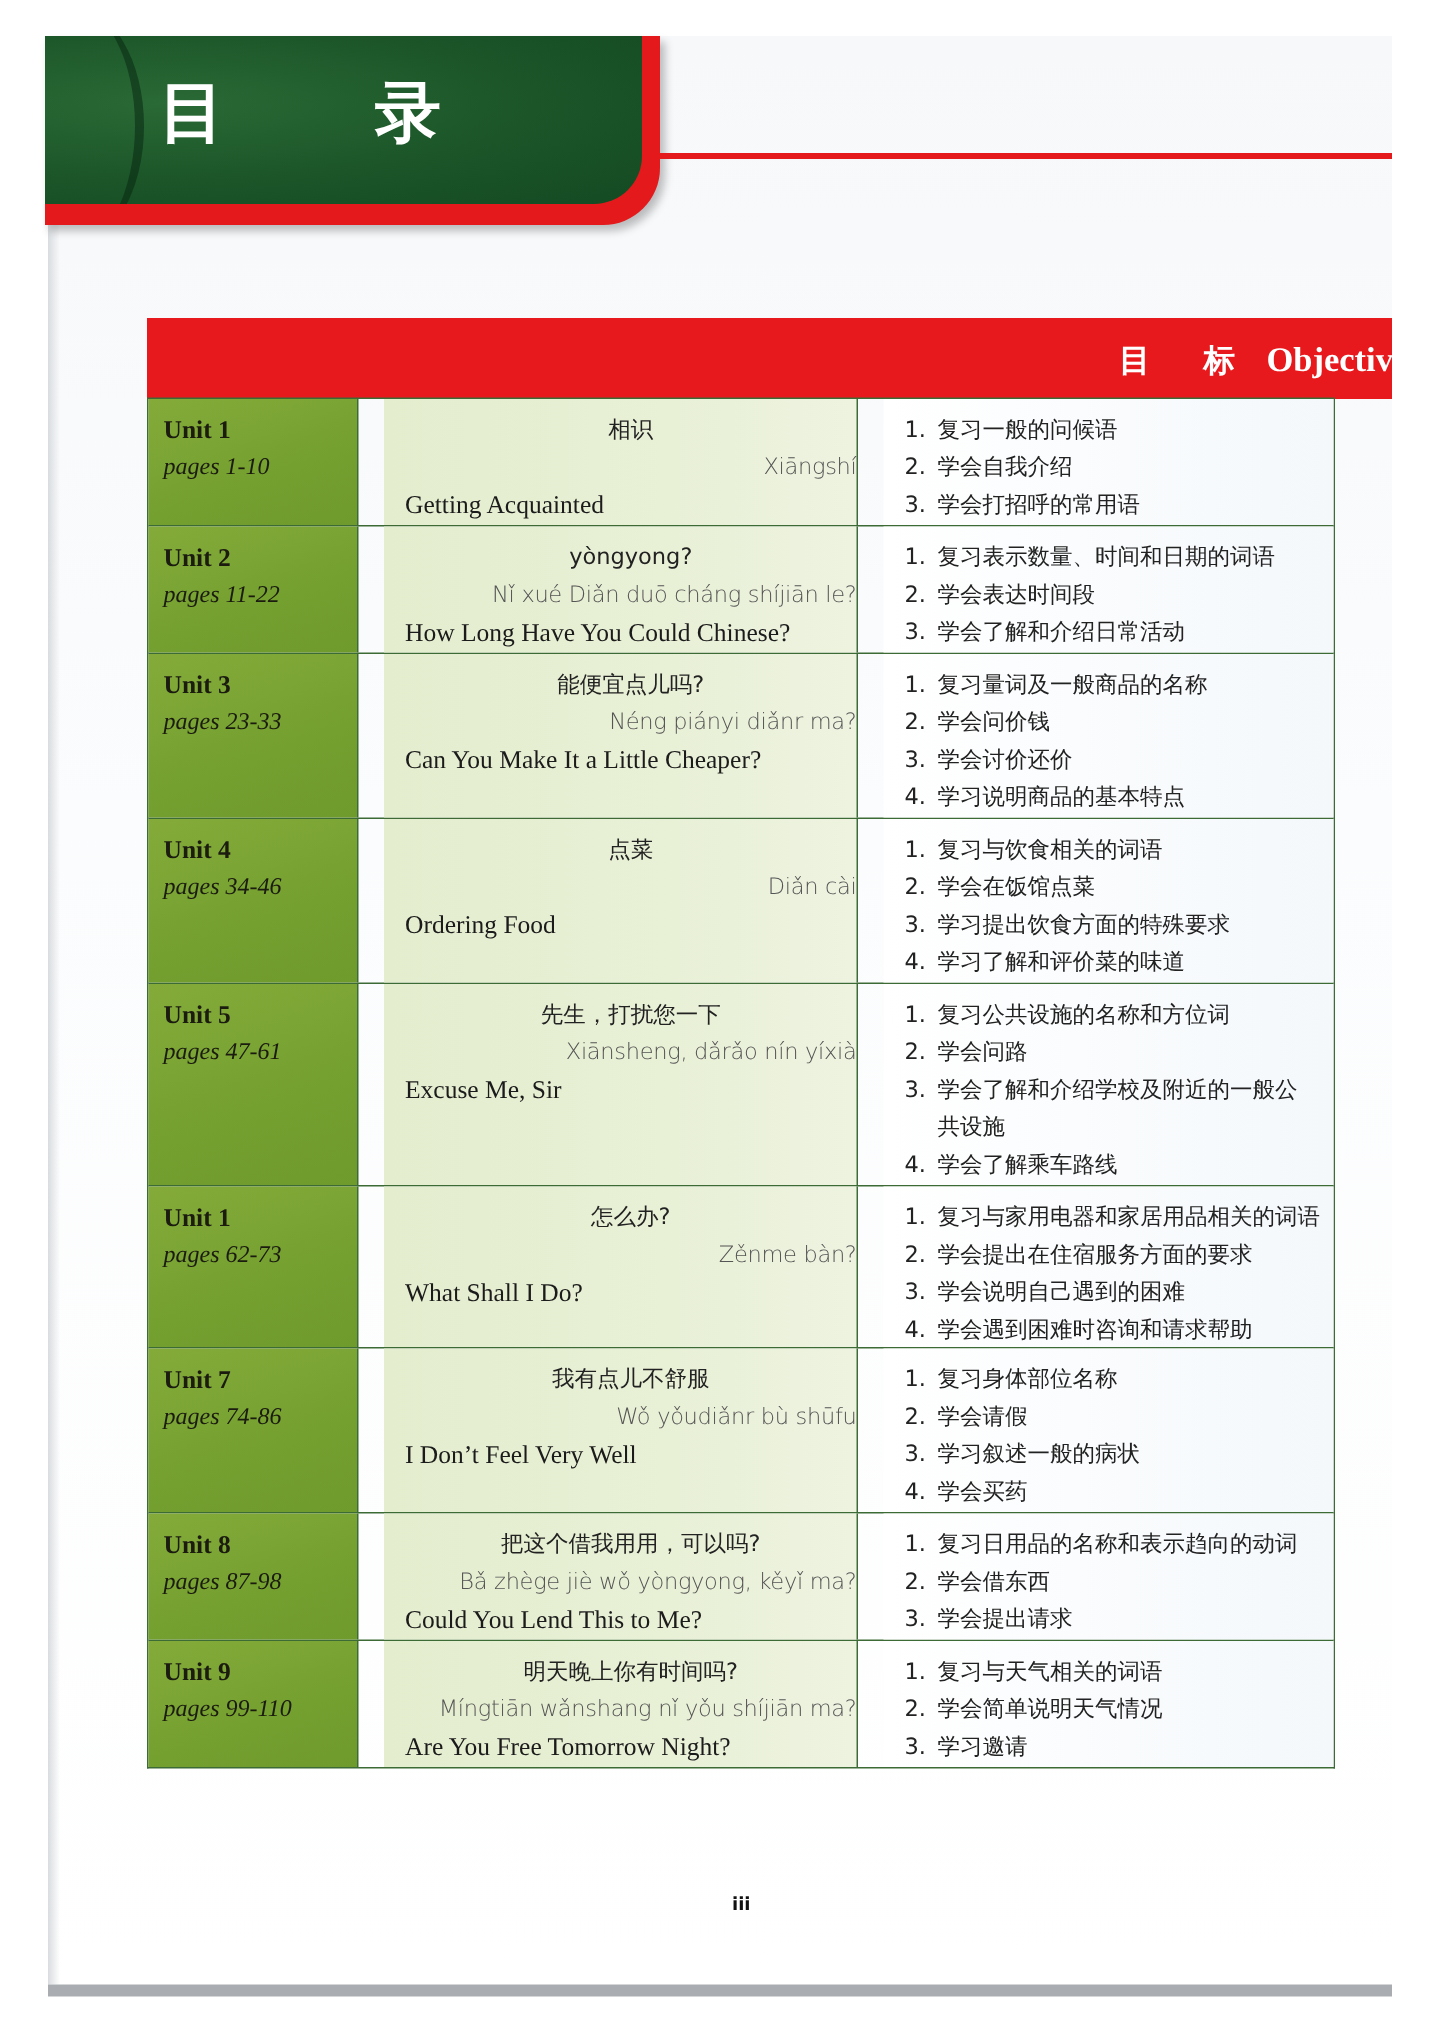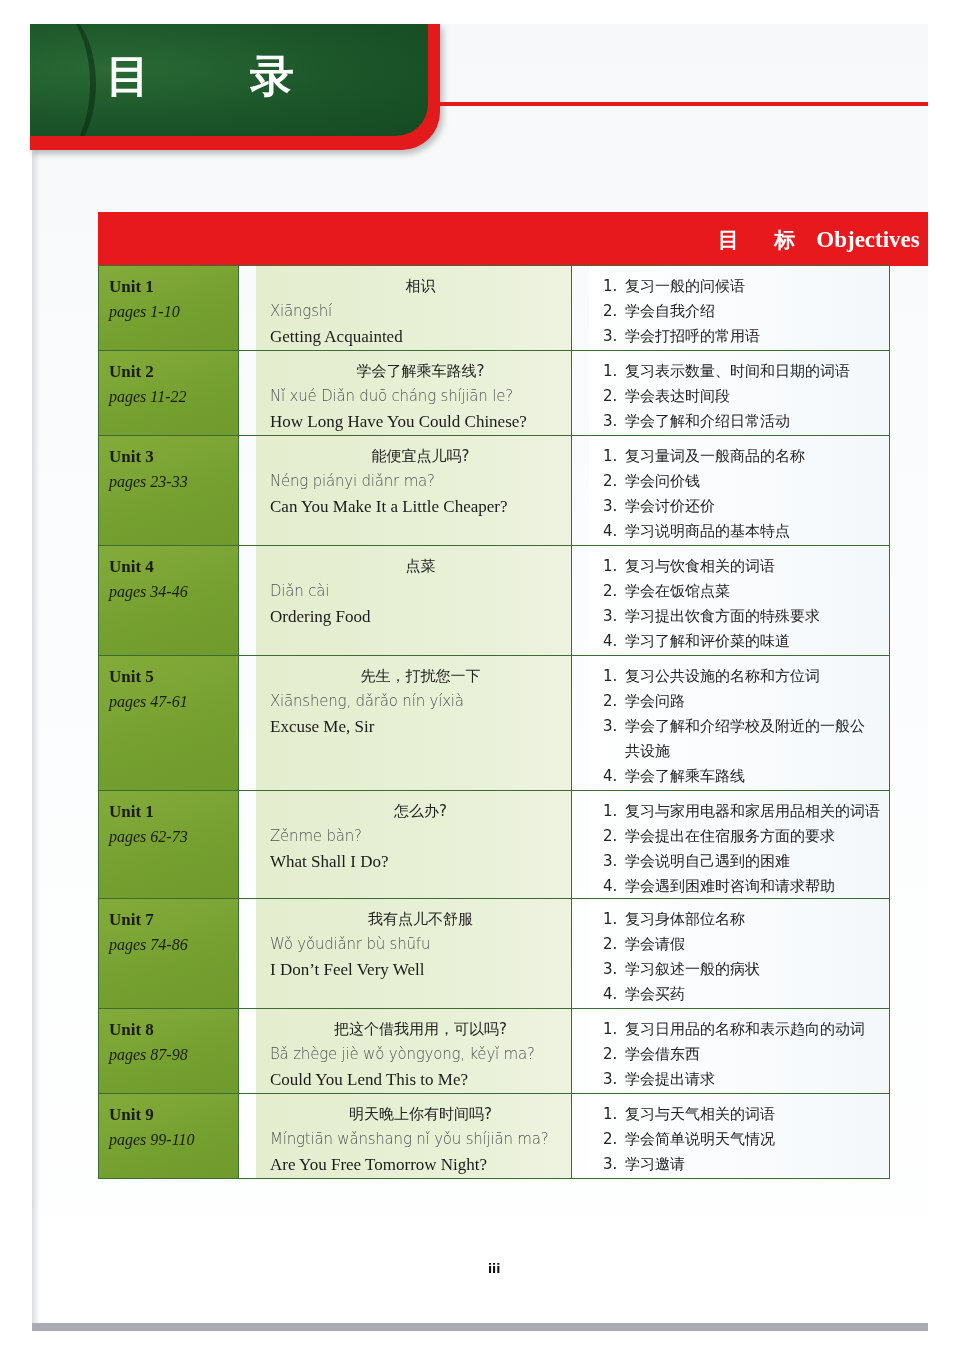--- a/index.html
+++ b/index.html
@@ -48,21 +48,21 @@
     .title-rule {
       position: absolute; left: 440px; top: 102px; width: 488px; height: 4px;
       background: #e3191b;
     }
     
     .obj-header {
       position: absolute; left: 98px; top: 212px; width: 830px; height: 54px;
       background: #e8191c;
     }
     .obj-header-label {
-      position: absolute; left: 620px; top: 14px; color: #ffffff;
+      position: absolute; left: 648px; top: 14px; color: #ffffff;
       font-size: 22px; line-height: 28px; white-space: nowrap;
     }
     .obj-header-label .cn { font-family: "DejaVu Sans", sans-serif; font-weight: bold; font-size: 21px; letter-spacing: 14px; }
     .obj-header-label .en { font-family: "Liberation Serif", serif; font-weight: bold; font-size: 23px; }
     
     .toc-table {
       position: absolute; left: 98px; top: 265px; width: 792px;
       border: 1.5px solid #3d6b35; border-top: none;
       box-sizing: border-box;
     }
@@ -80,21 +80,21 @@
     .unit-label { font-weight: bold; font-size: 17px; line-height: 25px; display: block; }
     .unit-pages { font-style: italic; font-size: 16px; line-height: 25px; display: block; }
     .cell-title {
       width: 316px; flex: none;
       background: linear-gradient(90deg, #e4edce 0%, #e8f0d6 60%, #eef3e0 100%);
       border-right: 1.5px solid #3d6b35;
       padding: 8px 0 0 14px; box-sizing: border-box;
       color: #222;
     }
     .title-cn { font-family: "DejaVu Sans", sans-serif; font-size: 15px; line-height: 25px; display: block; color: #222; text-align: center; }
-    .title-py { font-family: "DejaVu Sans", sans-serif; font-size: 15px; line-height: 25px; display: block; color: #555; font-weight: 300; letter-spacing: -0.2px; }
+    .title-py { font-family: "DejaVu Sans", sans-serif; font-size: 15px; line-height: 25px; display: block; color: #555; font-weight: 300; letter-spacing: -0.2px; text-align: right; }
     .title-en { font-family: "Liberation Serif", serif; font-size: 17px; line-height: 25px; display: block; color: #1b1b1b; }
     .cell-obj {
       flex: 1;
       background: linear-gradient(90deg, #ffffff 0%, #f4f8fb 100%);
       padding: 8px 0 0 14px; box-sizing: border-box;
     }
     .obj-item {
       display: block; font-family: "DejaVu Sans", sans-serif; font-size: 15px; line-height: 25px; color: #222;
       white-space: nowrap;
     }
@@ -146,21 +146,21 @@
       <span class="obj-item"><span class="num">3.</span><span>学会打招呼的常用语</span></span>
     </div>
   </div>
 
   <div class="toc-row" style="height:85px">
     <div class="cell-unit">
       <span class="unit-label">Unit 2</span>
       <span class="unit-pages">pages 11-22</span>
     </div>
     <div class="cell-title">
-      <span class="title-cn">学会了解乘车路线?</span>
+      <span class="title-cn">yòngyong?</span>
       <span class="title-py">Nǐ xué Diǎn duō cháng shíjiān le?</span>
       <span class="title-en">How Long Have You Could Chinese?</span>
     </div>
     <div class="cell-obj">
       <span class="obj-item"><span class="num">1.</span><span>复习表示数量、时间和日期的词语</span></span>
       <span class="obj-item"><span class="num">2.</span><span>学会表达时间段</span></span>
       <span class="obj-item"><span class="num">3.</span><span>学会了解和介绍日常活动</span></span>
     </div>
   </div>
 

